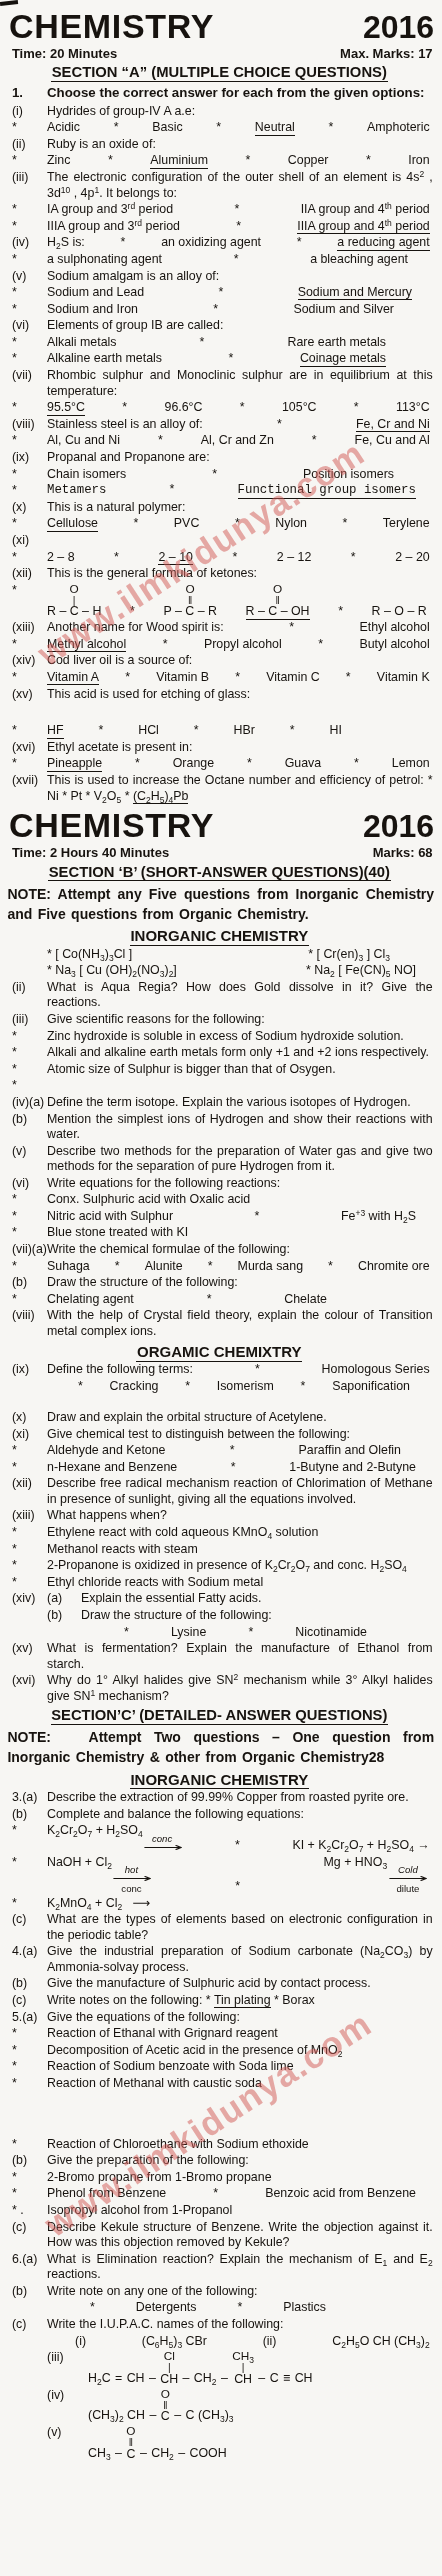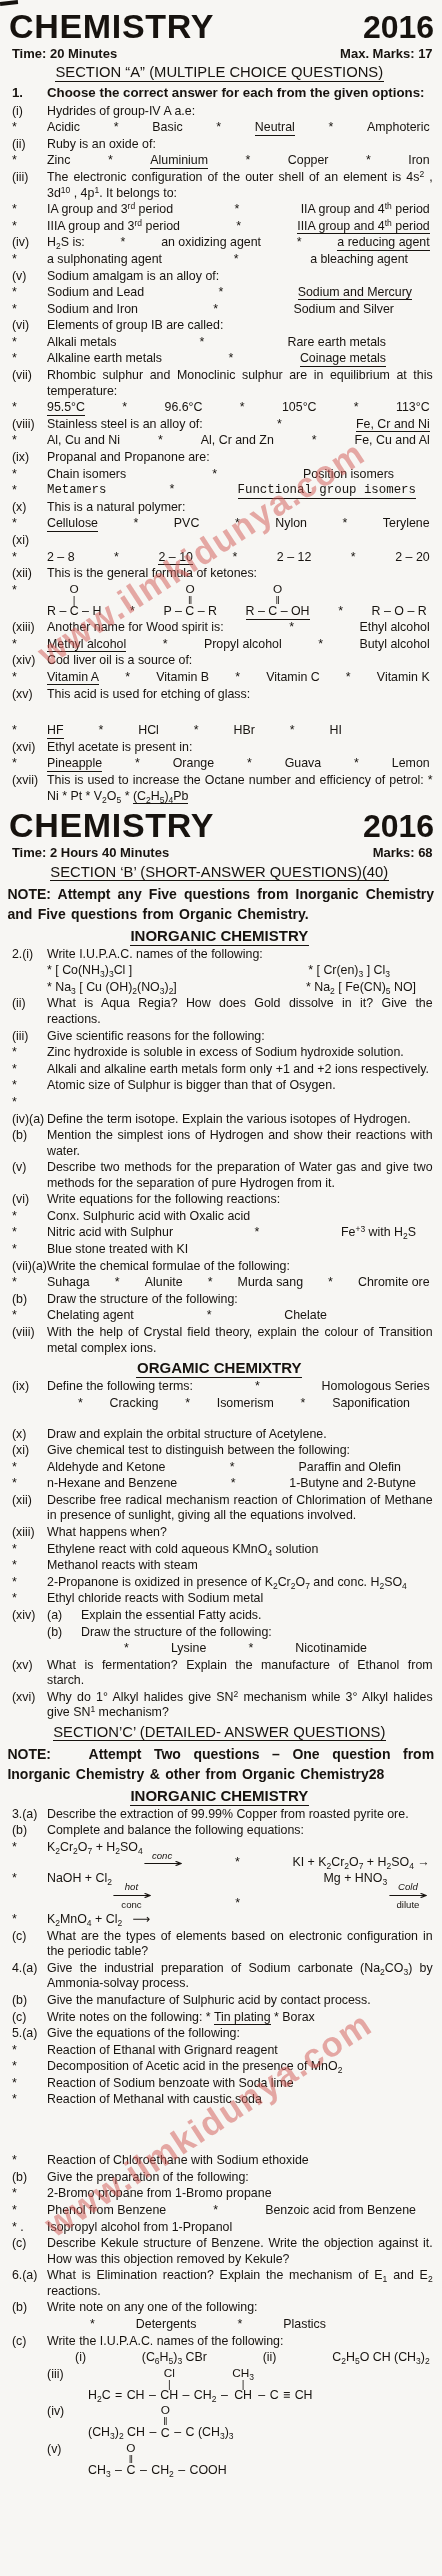--- a/index.html
+++ b/index.html
@@ -15,21 +15,21 @@
     overflow:hidden;
     box-sizing:border-box;
     padding:4.4px 7.4px 3px 3px;
   }
   .scratch{position:absolute;left:0;top:0.7px;width:17.7px;height:3.7px;background:#15120f;transform:rotate(-6deg);}
   
   .pagehead{display:flex;justify-content:space-between;align-items:flex-end;margin:4.4px 1.5px 3px 5.9px;}
   .ph-left{font-size:34px;font-weight:bold;letter-spacing:0.7px;line-height:1;}
   .ph-right{font-size:32px;font-weight:bold;line-height:1;}
   .meta{display:flex;justify-content:space-between;font-size:13px;font-weight:bold;margin:1.5px 3px 1.5px 8.9px;}
-  .sechead{text-align:center;font-weight:normal;font-size:14.8px;margin:3.7px 0 3.7px;}
+  .sechead{text-align:center;font-weight:bold;font-size:14.8px;margin:3.7px 0 3.7px;}
   .sechead span{border-bottom:1.8px solid #17130f;padding:0 0.7px 0.7px;}
   .centerhead{text-align:center;font-weight:bold;font-size:15px;margin:4.4px 0 3px;}
   .centerhead span{border-bottom:1.8px solid #17130f;padding:0 0.7px 0.7px;}
   .note{font-weight:bold;font-size:14px;text-align:justify;line-height:20px;margin:2.2px 1.5px 2.2px 4.4px;word-spacing:1.5px;}
   
   .row{display:flex;margin:1.1px 0;}
   .lbl{flex:0 0 44px;padding-left:8.9px;white-space:nowrap;box-sizing:border-box;}
   .sub2{flex:0 0 34px;}
   .txt{flex:1;padding-right:3px;}
   .just{text-align:justify;}
@@ -378,24 +378,20 @@
         <div class="ph-right">2016</div>
       </div>
       <div class="meta">
         <div class="m-left">Time: 2 Hours 40 Minutes</div>
         <div class="m-right">Marks: 68</div>
       </div>
       <div class="sechead"><span>SECTION ‘B’ (SHORT-ANSWER QUESTIONS)(40)</span></div>
       <div class="note">NOTE: Attempt any Five questions from Inorganic Chemistry and Five questions from Organic Chemistry.</div>
       <div class="centerhead"><span>INORGANIC CHEMISTRY</span></div>
       <div class="row">
-        <div class="lbl">2.(i)</div>
-        <div class="txt">Write I.U.P.A.C. names of the following:</div>
-      </div>
-      <div class="row">
         <div class="lbl"></div>
         <div class="cols" style="max-width: 343px;">
           <span class="opt">* [ Co(NH<sub>3</sub>)<sub>3</sub>Cl ]</span>
           <span class="opt">* [ Cr(en)<sub>3</sub> ] Cl<sub>3</sub></span>
         </div>
       </div>
       <div class="row">
         <div class="lbl"></div>
         <div class="cols" style="max-width: 369px;">
           <span class="opt">* Na<sub>3</sub> [ Cu (OH)<sub>2</sub>(NO<sub>3</sub>)<sub>2</sub>]</span>

